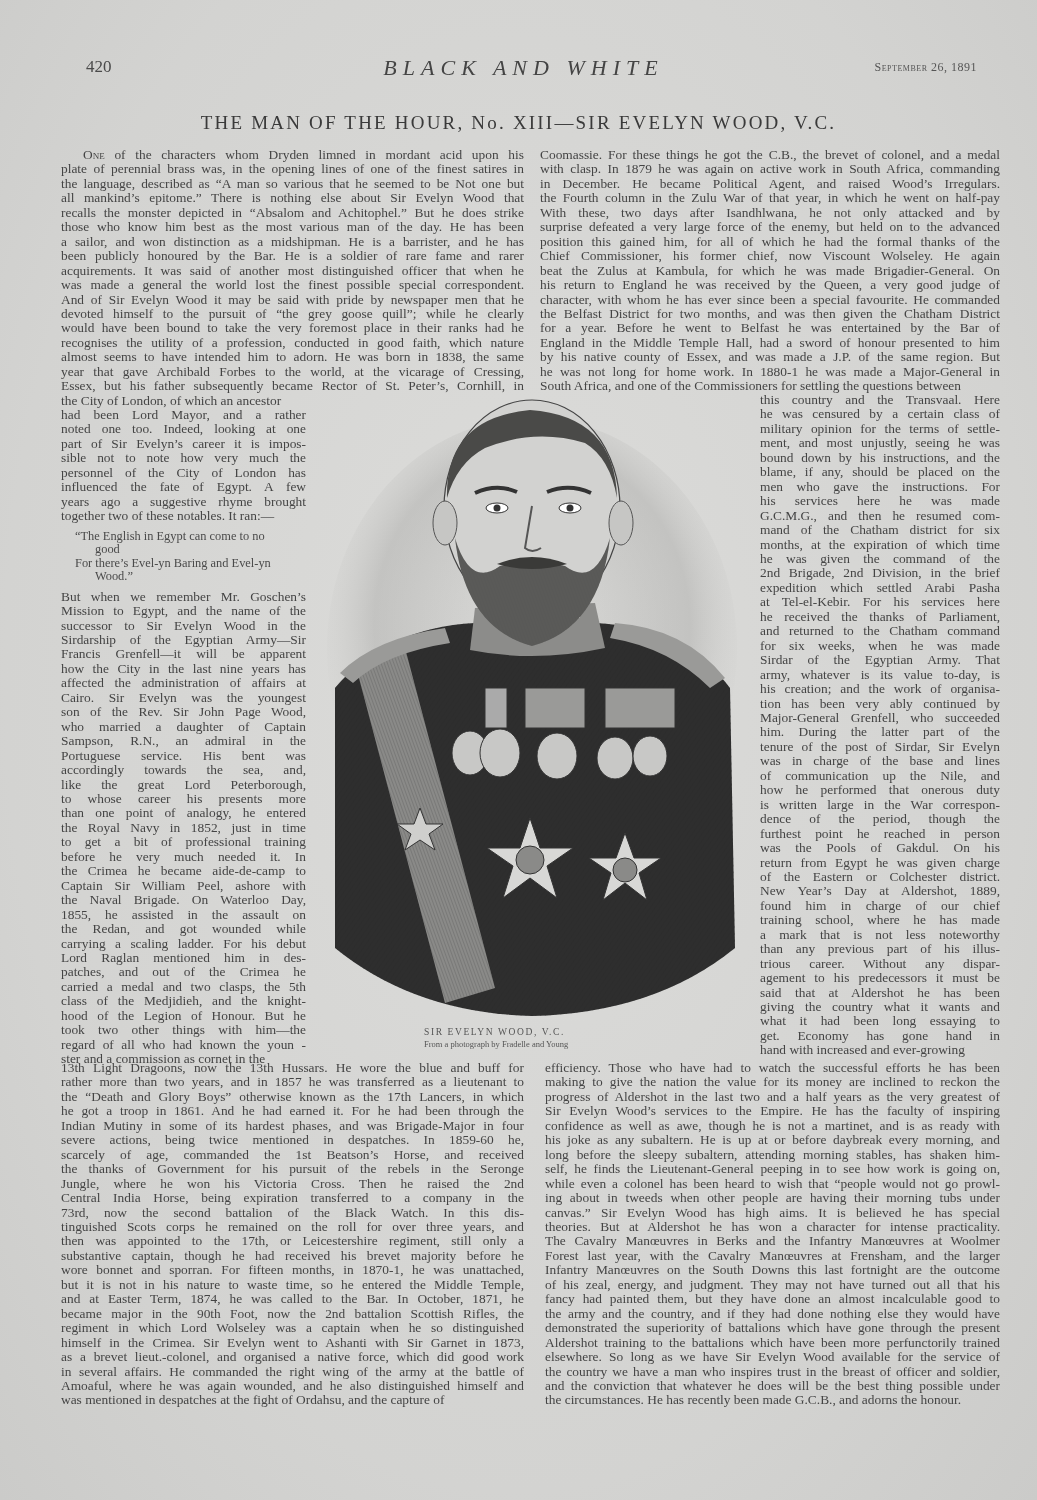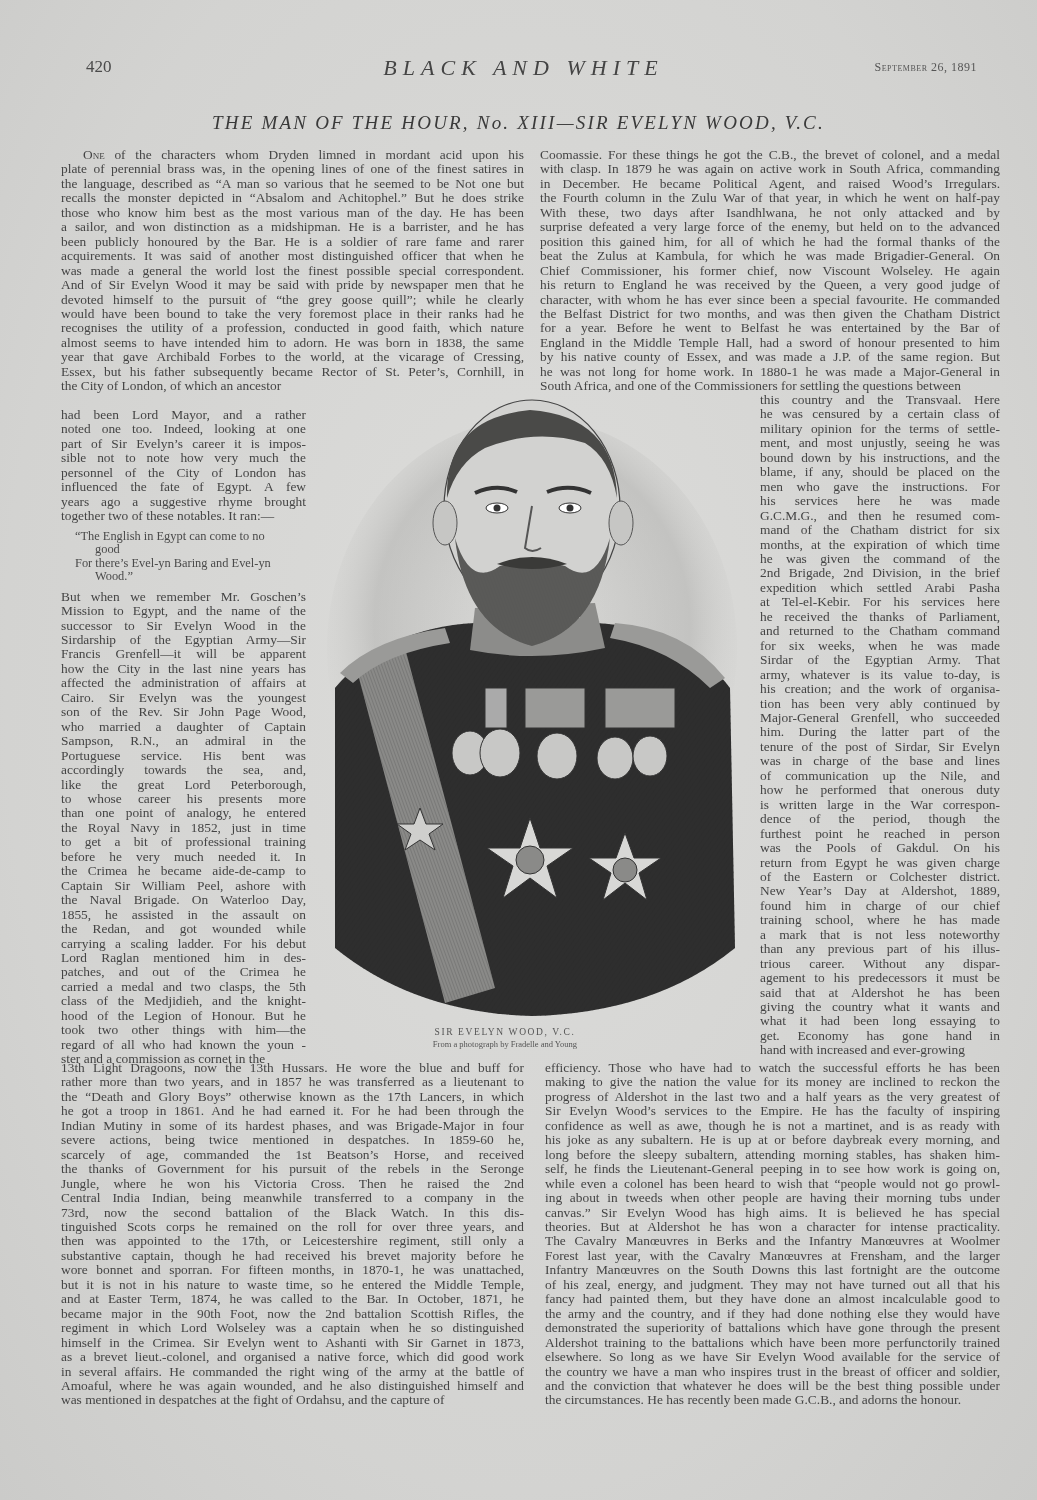--- a/index.html
+++ b/index.html
@@ -8,50 +8,51 @@
     background: #d6d6d4;
     font-family: "Liberation Serif", "DejaVu Serif", serif;
     color: #3e3e3e;
     position: relative;
   }
   .page { position: absolute; inset: 0; background: radial-gradient(ellipse at 50% 45%, #dcdcda 0%, #d3d3d1 70%, #cbcbc9 100%); }
   .runhead { position: absolute; top: 55px; left: 70px; right: 60px; height: 30px; }
   .pageno { position: absolute; left: 16px; top: 2px; font-size: 17px; color: #4a4a4a; }
   .mast { position: absolute; left: 0; right: 0; top: 0; text-align: center; font-style: italic; font-size: 22px; letter-spacing: 6px; color: #444; }
   .date { position: absolute; right: 0; top: 5px; font-size: 12px; font-variant: small-caps; letter-spacing: 0.5px; color: #555; }
-  .title { position: absolute; top: 112px; left: 0; right: 0; text-align: center; font-size: 19px; letter-spacing: 2.2px; color: #3a3a3a; font-style: italic; }
+  .title { position: absolute; top: 112px; left: 0; right: 0; text-align: center; font-size: 19px; letter-spacing: 2.2px; color: #3a3a3a; }
   .col { position: absolute; font-size: 13.4px; line-height: 14.45px; text-align: justify; color: #444; }
   .col .line { display: block; text-align: justify; text-align-last: justify; white-space: nowrap; overflow: hidden; }
   .col .last { text-align-last: left; }
   .sc { font-variant: small-caps; }
   .verse { font-size: 12.4px; line-height: 13.5px; margin: 6px 0 6px 14px; color: #4a4a4a; }
   .verse div { text-align: left; }
   .verse .in { padding-left: 20px; }
   .portrait { position: absolute; left: 325px; top: 388px; width: 415px; height: 630px; }
-  .caption { position: absolute; left: 400px; top: 1027px; width: 210px; text-align: center; color: #555; }
+  .caption { position: absolute; left: 424px; top: 1027px; width: 210px; color: #555; }
   .caption .c1 { font-size: 9.5px; letter-spacing: 1.6px; }
   .caption .c2 { font-size: 8.5px; margin-top: 2px; }
 </style>
 </head>
 <body>
 
 <div class="page">
 
   <div class="runhead">
     <span class="pageno">420</span>
     <div class="mast">BLACK AND WHITE</div>
     <span class="date">September 26, 1891</span>
   </div>
 
   <div class="title">THE MAN OF THE HOUR, No. XIII—SIR EVELYN WOOD, V.C.</div>
 
   <div class="col" id="c-top-left" style="left:61px; top:148px; width:463px;">
       <span class="line" style="padding-left: 22px;"><span class="sc">One </span>of the characters whom Dryden limned in mordant acid upon his</span>
       <span class="line">plate of perennial brass was, in the opening lines of one of the finest satires in</span>
       <span class="line">the language, described as “A man so various that he seemed to be Not one but</span>
+      <span class="line">all mankind’s epitome.” There is nothing else about Sir Evelyn Wood that</span>
       <span class="line">recalls the monster depicted in “Absalom and Achitophel.” But he does strike</span>
       <span class="line">those who know him best as the most various man of the day. He has been</span>
       <span class="line">a sailor, and won distinction as a midshipman. He is a barrister, and he has</span>
       <span class="line">been publicly honoured by the Bar. He is a soldier of rare fame and rarer</span>
       <span class="line">acquirements. It was said of another most distinguished officer that when he</span>
       <span class="line">was made a general the world lost the finest possible special correspondent.</span>
       <span class="line">And of Sir Evelyn Wood it may be said with pride by newspaper men that he</span>
       <span class="line">devoted himself to the pursuit of “the grey goose quill”; while he clearly</span>
       <span class="line">would have been bound to take the very foremost place in their ranks had he</span>
       <span class="line">recognises the utility of a profession, conducted in good faith, which nature</span>
@@ -118,21 +119,21 @@
   <div class="col" id="c-bottom-left" style="left:61px; top:1061px; width:463px;">
       <span class="line">13th Light Dragoons, now the 13th Hussars. He wore the blue and buff for</span>
       <span class="line">rather more than two years, and in 1857 he was transferred as a lieutenant to</span>
       <span class="line">the “Death and Glory Boys” otherwise known as the 17th Lancers, in which</span>
       <span class="line">he got a troop in 1861. And he had earned it. For he had been through the</span>
       <span class="line">Indian Mutiny in some of its hardest phases, and was Brigade-Major in four</span>
       <span class="line">severe actions, being twice mentioned in despatches. In 1859-60 he,</span>
       <span class="line">scarcely of age, commanded the 1st Beatson’s Horse, and received</span>
       <span class="line">the thanks of Government for his pursuit of the rebels in the Seronge</span>
       <span class="line">Jungle, where he won his Victoria Cross. Then he raised the 2nd</span>
-      <span class="line">Central India Indian, being meanwhile transferred to a company in the</span>
+      <span class="line">Central India Horse, being expiration transferred to a company in the</span>
       <span class="line">73rd, now the second battalion of the Black Watch. In this dis-</span>
       <span class="line">tinguished Scots corps he remained on the roll for over three years, and</span>
       <span class="line">then was appointed to the 17th, or Leicestershire regiment, still only a</span>
       <span class="line">substantive captain, though he had received his brevet majority before he</span>
       <span class="line">wore bonnet and sporran. For fifteen months, in 1870-1, he was unattached,</span>
       <span class="line">but it is not in his nature to waste time, so he entered the Middle Temple,</span>
       <span class="line">and at Easter Term, 1874, he was called to the Bar. In October, 1871, he</span>
       <span class="line">became major in the 90th Foot, now the 2nd battalion Scottish Rifles, the</span>
       <span class="line">regiment in which Lord Wolseley was a captain when he so distinguished</span>
       <span class="line">himself in the Crimea. Sir Evelyn went to Ashanti with Sir Garnet in 1873,</span>
@@ -143,22 +144,22 @@
     </div>
 
   <div class="col" id="c-top-right" style="left:540px; top:148px; width:460px;">
       <span class="line">Coomassie. For these things he got the C.B., the brevet of colonel, and a medal</span>
       <span class="line">with clasp. In 1879 he was again on active work in South Africa, commanding</span>
       <span class="line">in December. He became Political Agent, and raised Wood’s Irregulars.</span>
       <span class="line">the Fourth column in the Zulu War of that year, in which he went on half-pay</span>
       <span class="line">With these, two days after Isandhlwana, he not only attacked and by</span>
       <span class="line">surprise defeated a very large force of the enemy, but held on to the advanced</span>
       <span class="line">position this gained him, for all of which he had the formal thanks of the</span>
+      <span class="line">Chief Commissioner, his former chief, now Viscount Wolseley. He again</span>
       <span class="line">beat the Zulus at Kambula, for which he was made Brigadier-General. On</span>
-      <span class="line">Chief Commissioner, his former chief, now Viscount Wolseley. He again</span>
       <span class="line">his return to England he was received by the Queen, a very good judge of</span>
       <span class="line">character, with whom he has ever since been a special favourite. He commanded</span>
       <span class="line">the Belfast District for two months, and was then given the Chatham District</span>
       <span class="line">for a year. Before he went to Belfast he was entertained by the Bar of</span>
       <span class="line">England in the Middle Temple Hall, had a sword of honour presented to him</span>
       <span class="line">by his native county of Essex, and was made a J.P. of the same region. But</span>
       <span class="line">he was not long for home work. In 1880-1 he was made a Major-General in</span>
       <span class="line last">South Africa, and one of the Commissioners for settling the questions between</span>
     </div>
 

